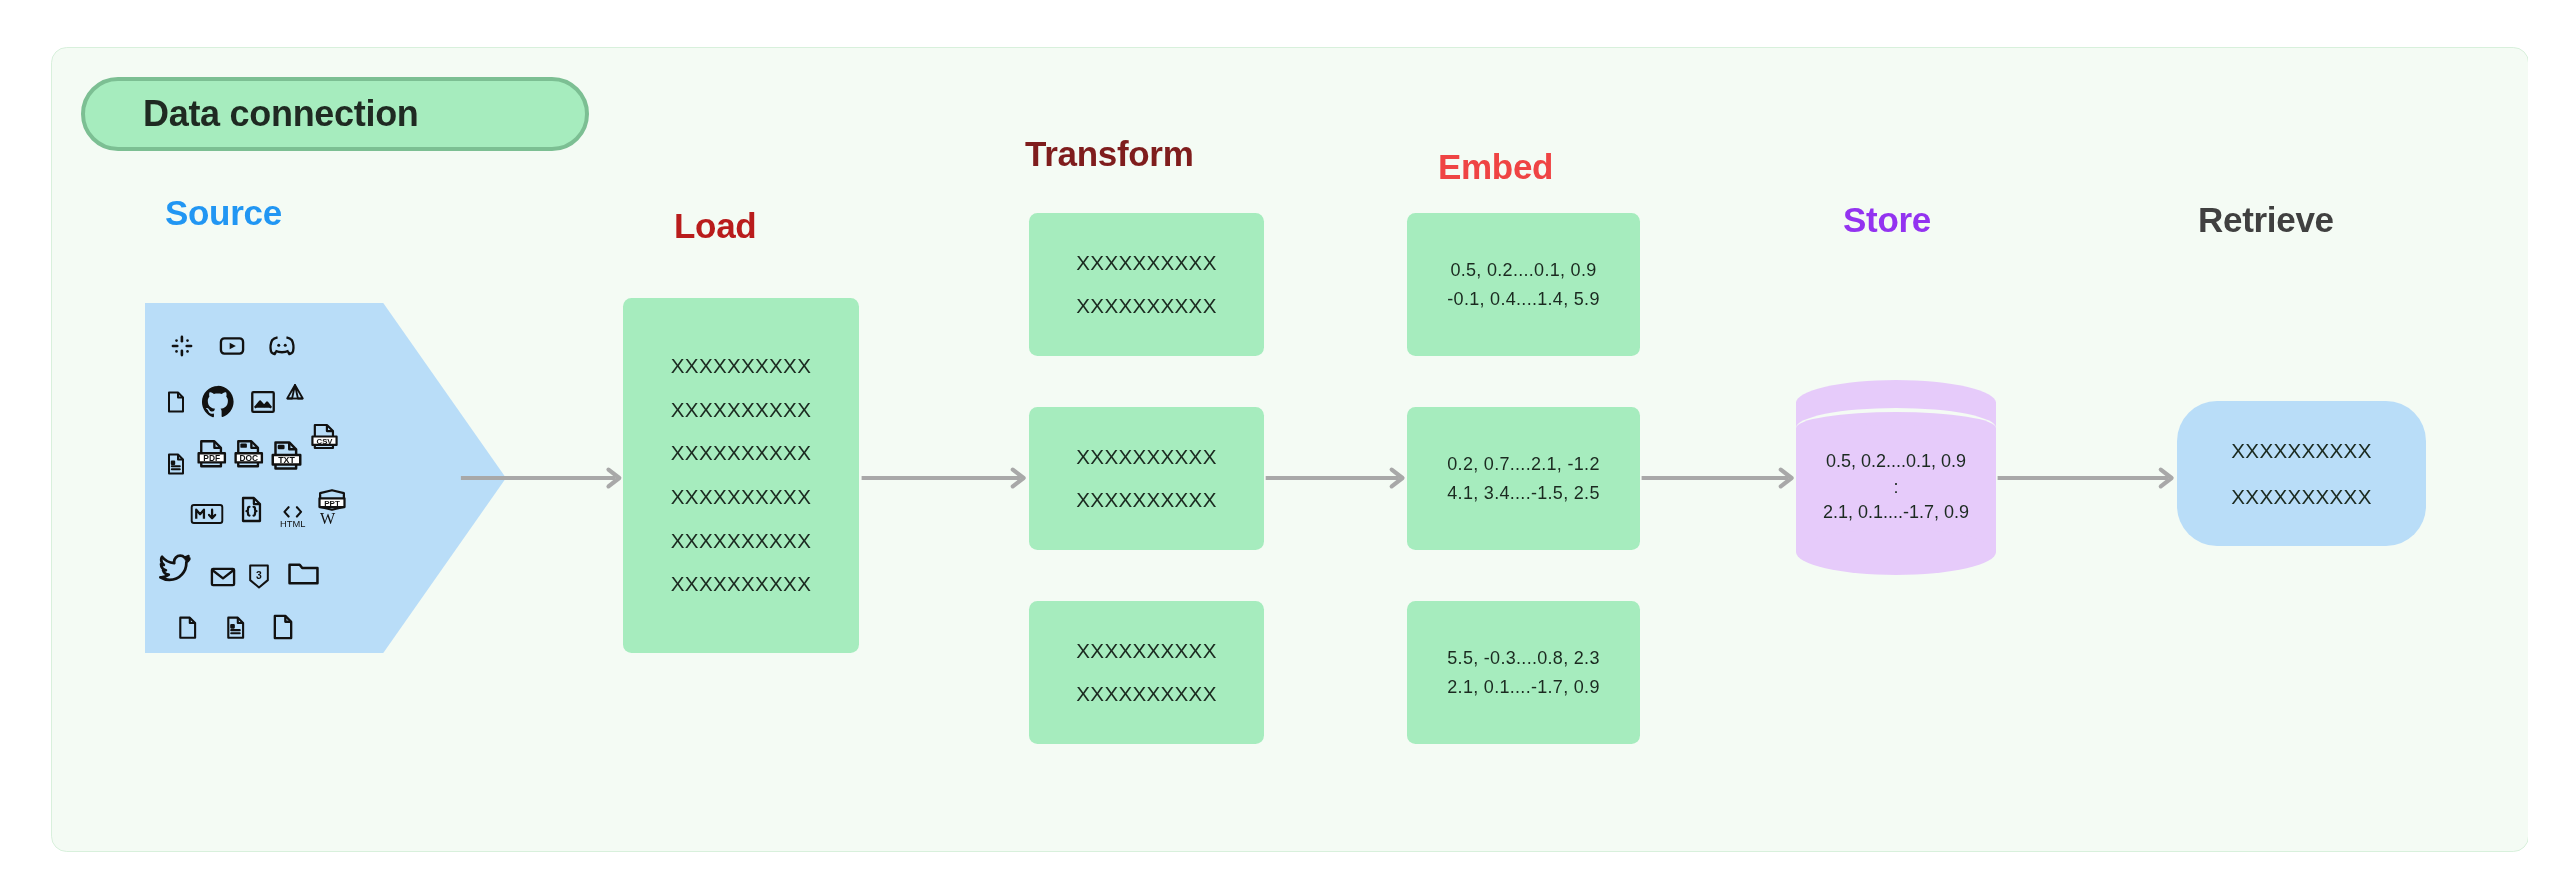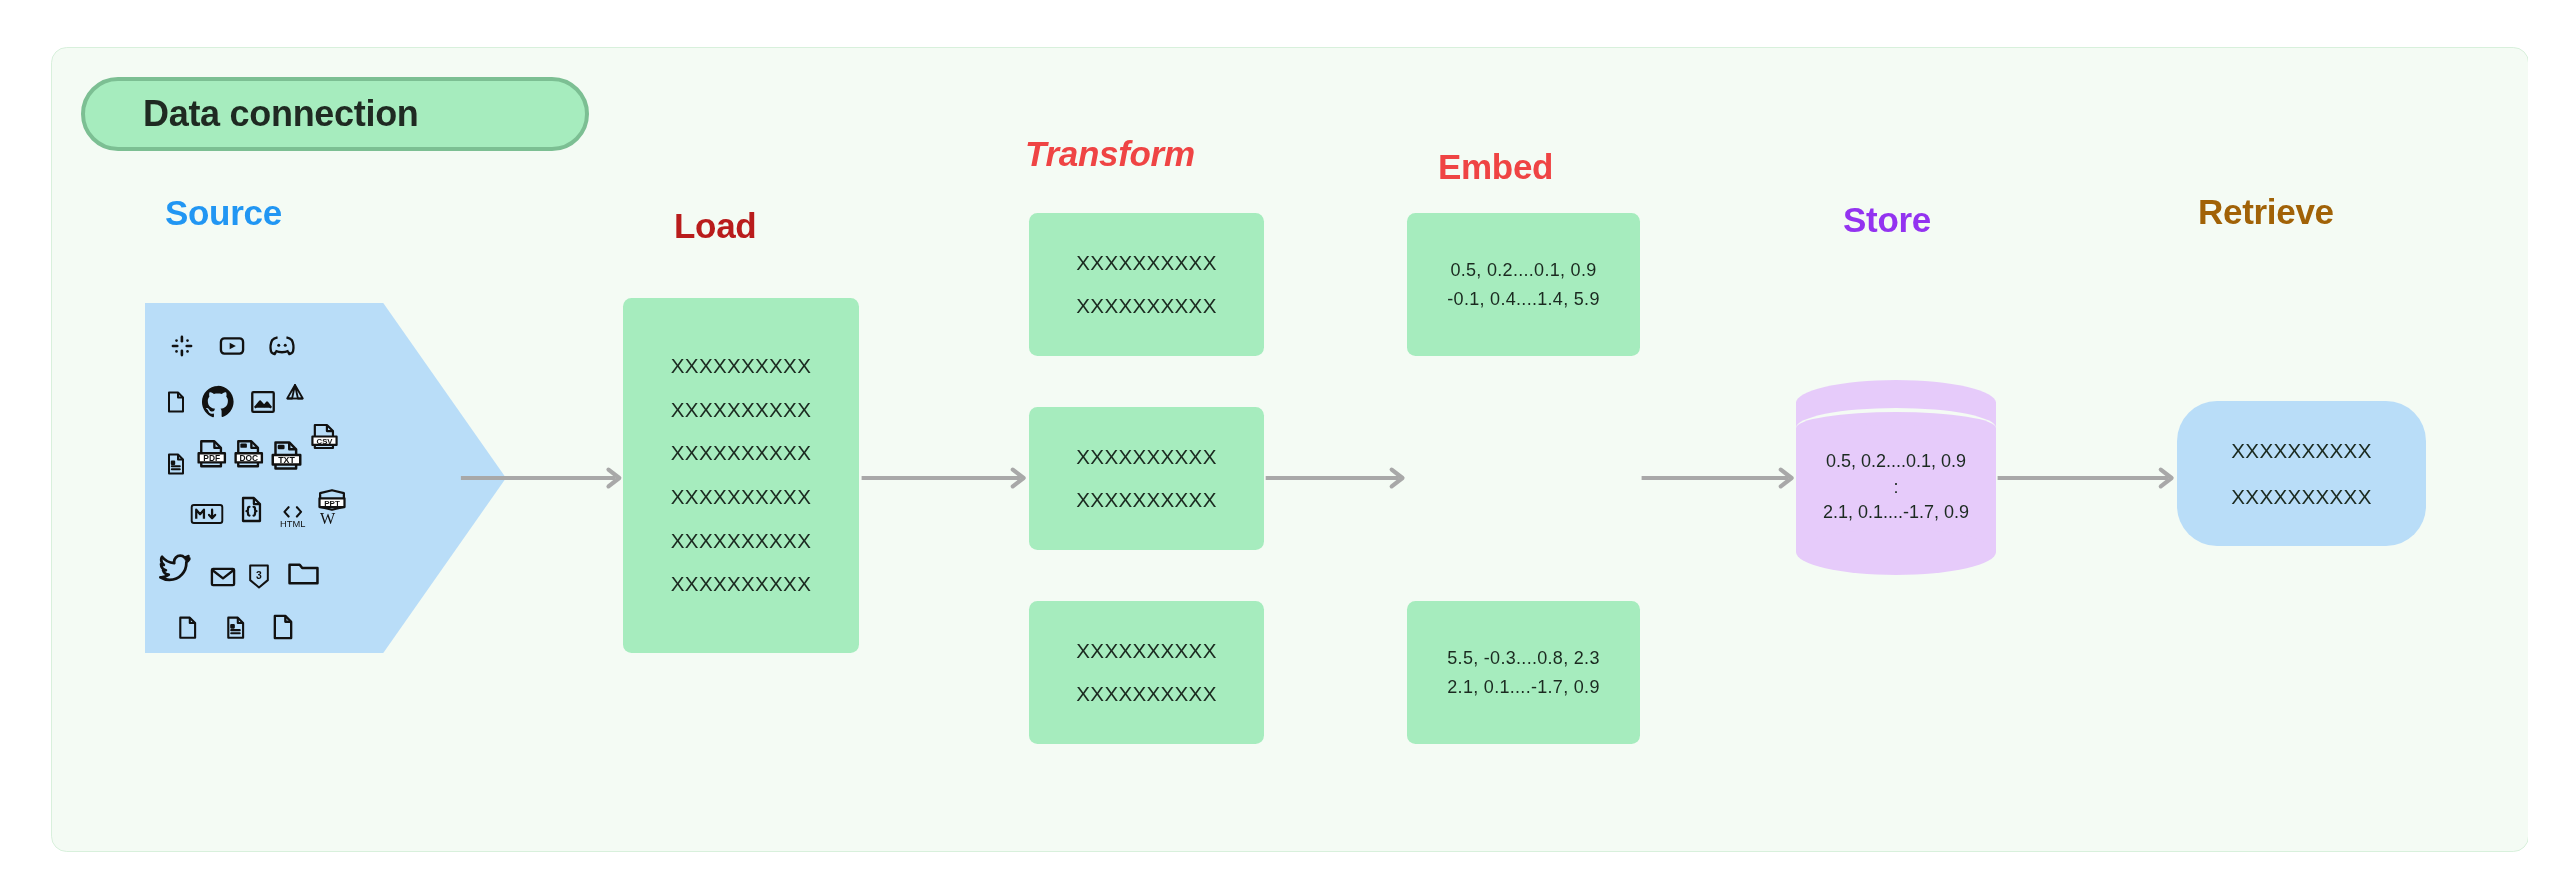--- a/index.html
+++ b/index.html
@@ -55,24 +55,24 @@
   
   .stage-label {
     position: absolute;
     font-size: 35px;
     font-weight: bold;
     white-space: nowrap;
     letter-spacing: -0.3px;
   }
   #label-source   { left: 165px;  top: 184px; color: #2196f3; margin-top: 9px; }
   #label-load     { left: 674px; top: 206px; color: #b91c1c; }
-  #label-transform{ left: 1025px; top: 134px; color: #ef4444; font-style: italic; }
+  #label-transform{ left: 1025px; top: 134px; color: #7f1d1d; }
   #label-embed    { left: 1438px; top: 147px; color: #ef4444; }
   #label-store    { left: 1843px; top: 200px; color: #9333f0; }
-  #label-retrieve { left: 2198px; top: 192px; color: #a16207; }
+  #label-retrieve { left: 2198px; top: 200px; color: #404040; }
 
   
   #source-shape {
     position: absolute;
     left: 145px;
     top: 303px;
     width: 315px;
     height: 350px;
     padding-left: 46px;
   }
@@ -482,20 +482,24 @@
     <svg width="143" height="24" viewBox="0 0 236 40">
       <line x1="0" y1="20" x2="222" y2="20" stroke="#a8a8a8" stroke-width="7"></line>
       <polyline points="210,6 228,20 210,34" fill="none" stroke="#a8a8a8" stroke-width="7" stroke-linecap="round" stroke-linejoin="round"></polyline>
     </svg>
   </div>
 
   <div class="gbox" id="box-embed-1">
     <span class="ln">0.5, 0.2....0.1, 0.9</span>
     <span class="ln">-0.1, 0.4....1.4, 5.9</span>
   </div>
+  <div class="gbox" id="box-embed-2">
+    <span class="ln">0.2, 0.7....2.1, -1.2</span>
+    <span class="ln">4.1, 3.4....-1.5, 2.5</span>
+  </div>
   <div class="gbox" id="box-embed-3">
     <span class="ln">5.5, -0.3....0.8, 2.3</span>
     <span class="ln">2.1, 0.1....-1.7, 0.9</span>
   </div>
 
   <div class="arrow" id="arrow-4">
     <svg width="156" height="24" viewBox="0 0 258 40">
       <line x1="0" y1="20" x2="244" y2="20" stroke="#a8a8a8" stroke-width="7"></line>
       <polyline points="232,6 250,20 232,34" fill="none" stroke="#a8a8a8" stroke-width="7" stroke-linecap="round" stroke-linejoin="round"></polyline>
     </svg>

